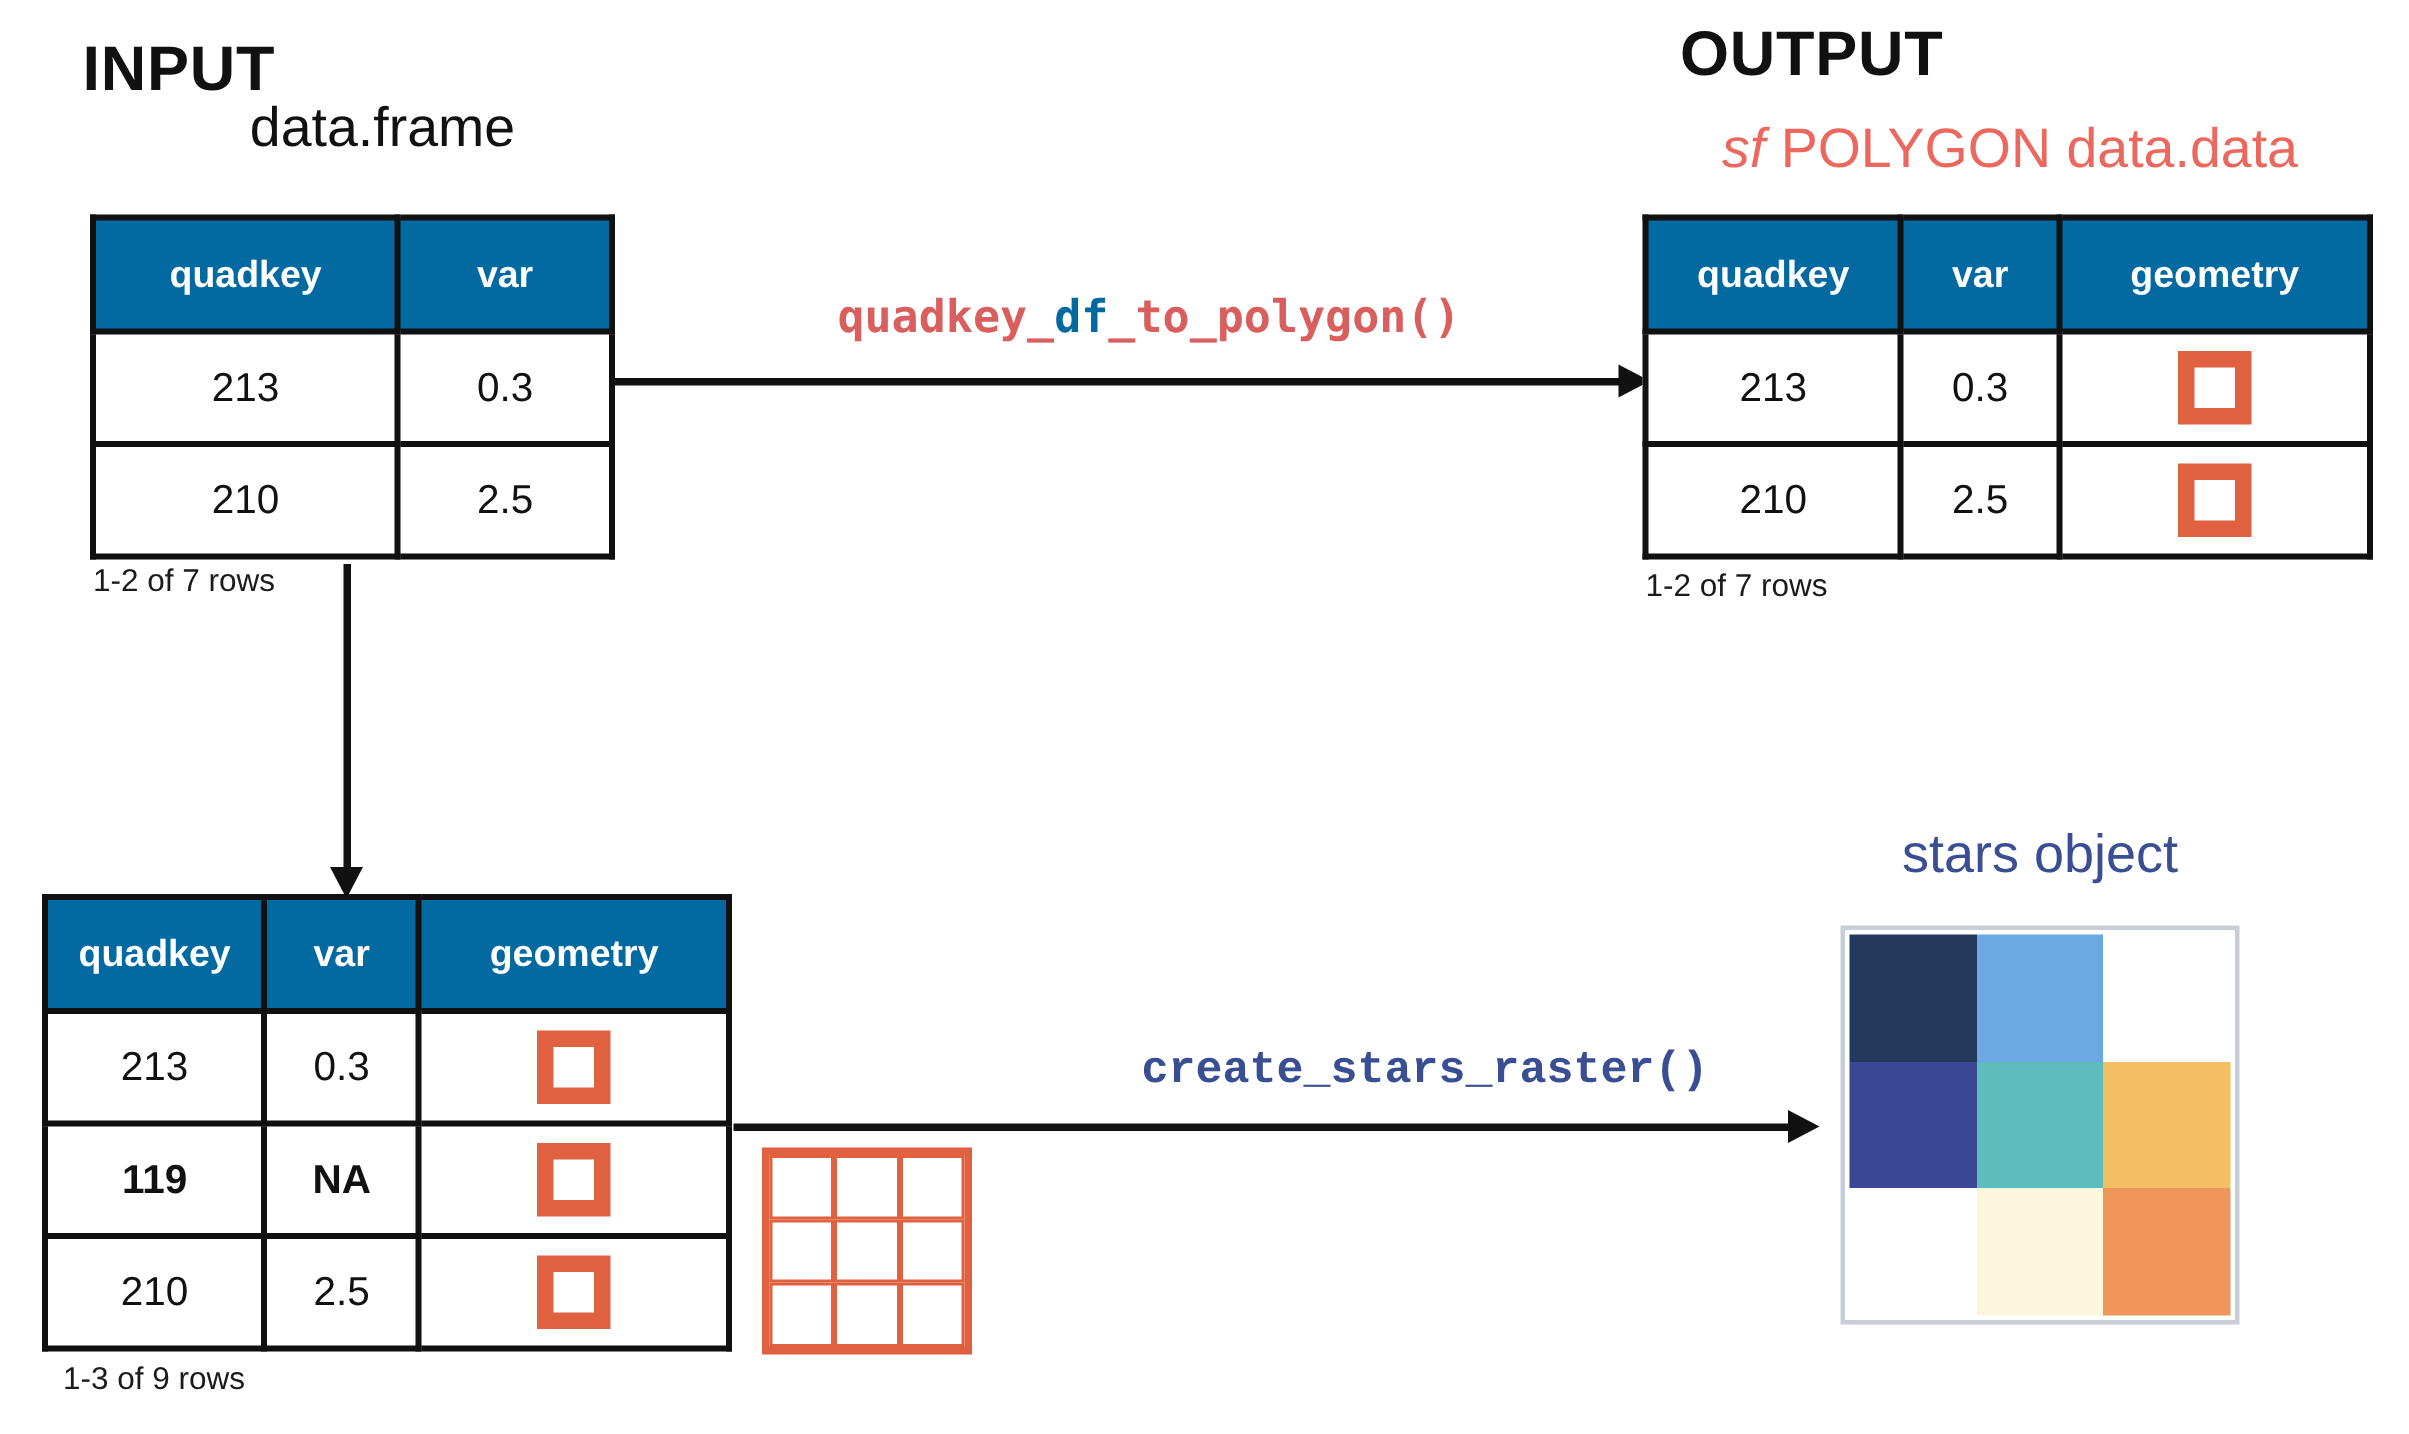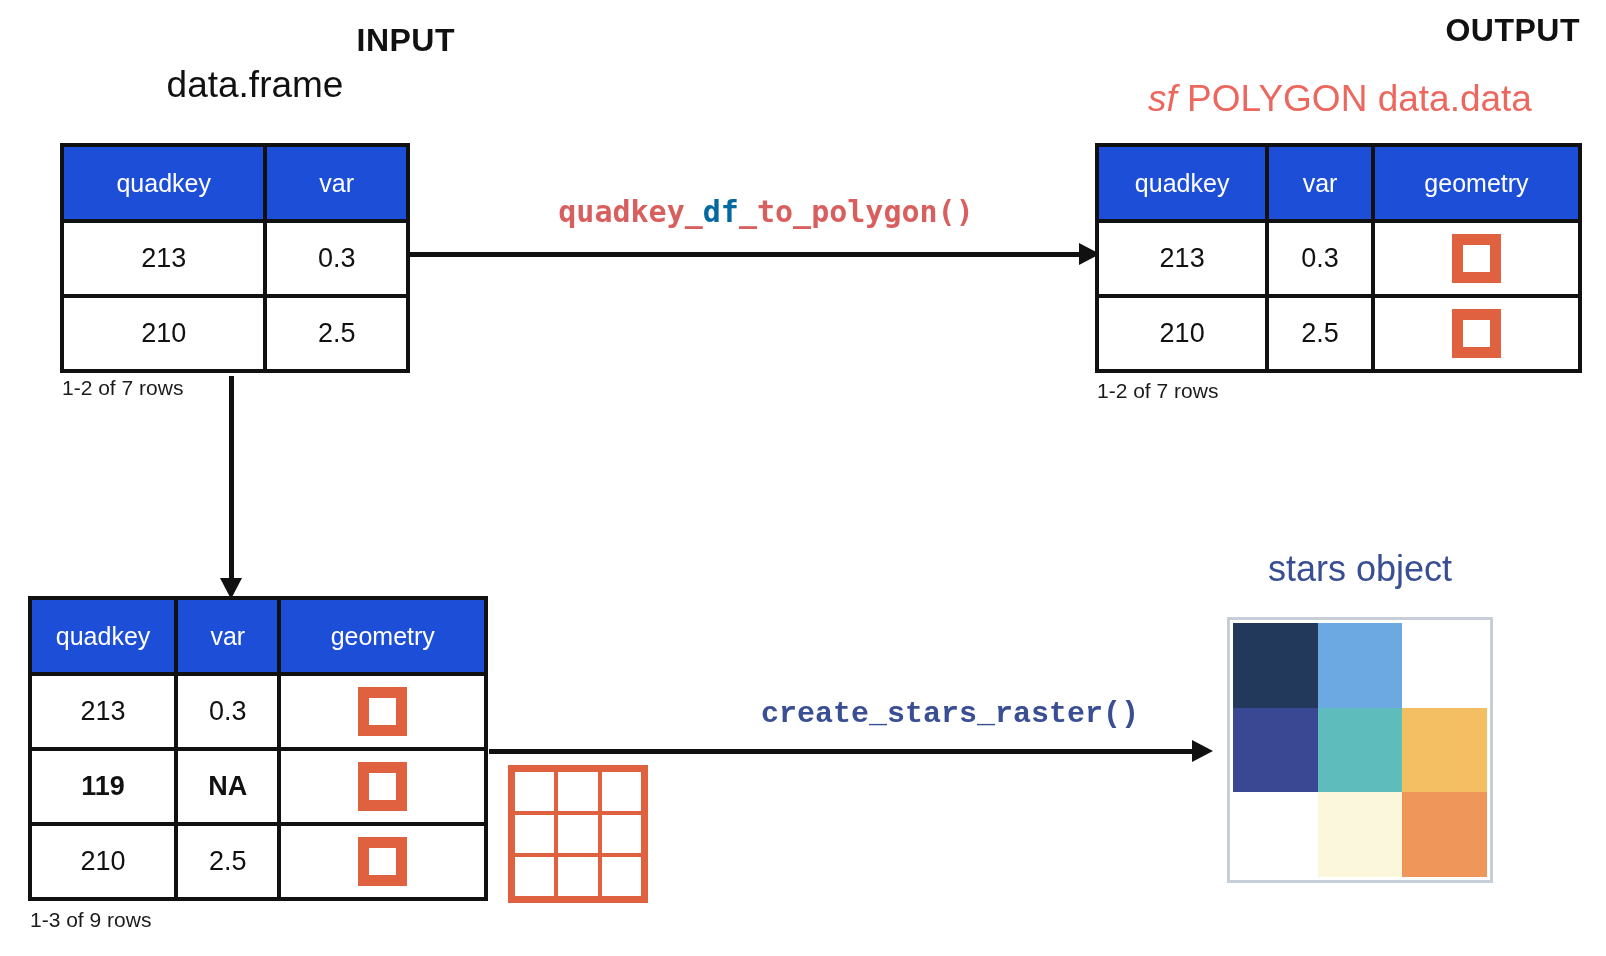--- a/index.html
+++ b/index.html
@@ -1,58 +1,58 @@
 <!DOCTYPE html>
 <html><head>
 <meta charset="utf-8">
 <style>
   html,body{margin:0;padding:0;background:#ffffff;}
   .canvas{
     position:relative;width:1606px;height:956px;background:#ffffff;overflow:hidden;
     font-family:"Liberation Sans","DejaVu Sans",sans-serif;color:#111;
   }
   
-  .big-title{position:absolute;font-size:32px;font-weight:800;text-align:right;letter-spacing:.5px;}
+  .big-title{position:absolute;font-size:42px;font-weight:800;text-align:left;letter-spacing:.5px;}
   .sub-title{position:absolute;font-size:37px;font-weight:400;text-align:center;}
   #input-title{left:55px;top:22px;width:400px;}
   #input-subtitle{left:55px;top:64px;width:400px;}
   #output-title{left:1120px;top:12px;width:460px;}
   #output-subtitle{left:1080px;top:78px;width:520px;color:#EC685F;}
   #output-subtitle .ital{font-style:italic;}
   #stars-title{position:absolute;left:1195px;top:548px;width:330px;text-align:center;
     font-size:36px;color:#394E93;}
   #stars-title .ital{}
   
   table.dftable{
     position:absolute;border-collapse:collapse;table-layout:fixed;
     background:#fff;
   }
   table.dftable th,table.dftable td{
     border:4px solid #111;text-align:center;vertical-align:middle;padding:0;
   }
   table.dftable th{
-    background:#1d4ed8;color:#fff;font-weight:400;font-size:25px;height:72px;
+    background:#0369a1;color:#fff;font-weight:700;font-size:25px;height:72px;
   }
   table.dftable td{font-size:27px;height:71px;}
   tr.bold td{font-weight:700;}
   #input-table{left:60px;top:143px;width:350px;}
   #input-table th:nth-child(1){width:59%;}
   #input-table th:nth-child(2){width:41%;}
   #output-table{left:1095px;top:143px;width:487px;}
   #output-table th:nth-child(1){width:35.3%;}
   #output-table th:nth-child(2){width:21.6%;}
   #output-table th:nth-child(3){width:43.1%;}
   #grid-table{left:28px;top:596px;width:460px;}
   #grid-table th:nth-child(1){width:32%;}
   #grid-table th:nth-child(2){width:22.4%;}
   #grid-table th:nth-child(3){width:45.6%;}
   .caption{position:absolute;font-size:21px;color:#1b1b1b;}
   #input-caption{left:62px;top:376px;}
   #output-caption{left:1097px;top:379px;}
-  #grid-caption{left:30px;top:908px;}
+  #grid-caption{left:42px;top:908px;}
   
   .geom-icon{
     display:inline-block;width:27px;height:27px;border:11px solid #E0613F;
     background:#fff;vertical-align:middle;
   }
   
   .code{
     position:absolute;font-family:"DejaVu Sans Mono","Liberation Mono",monospace;
     font-weight:700;font-size:30px;white-space:nowrap;
   }

